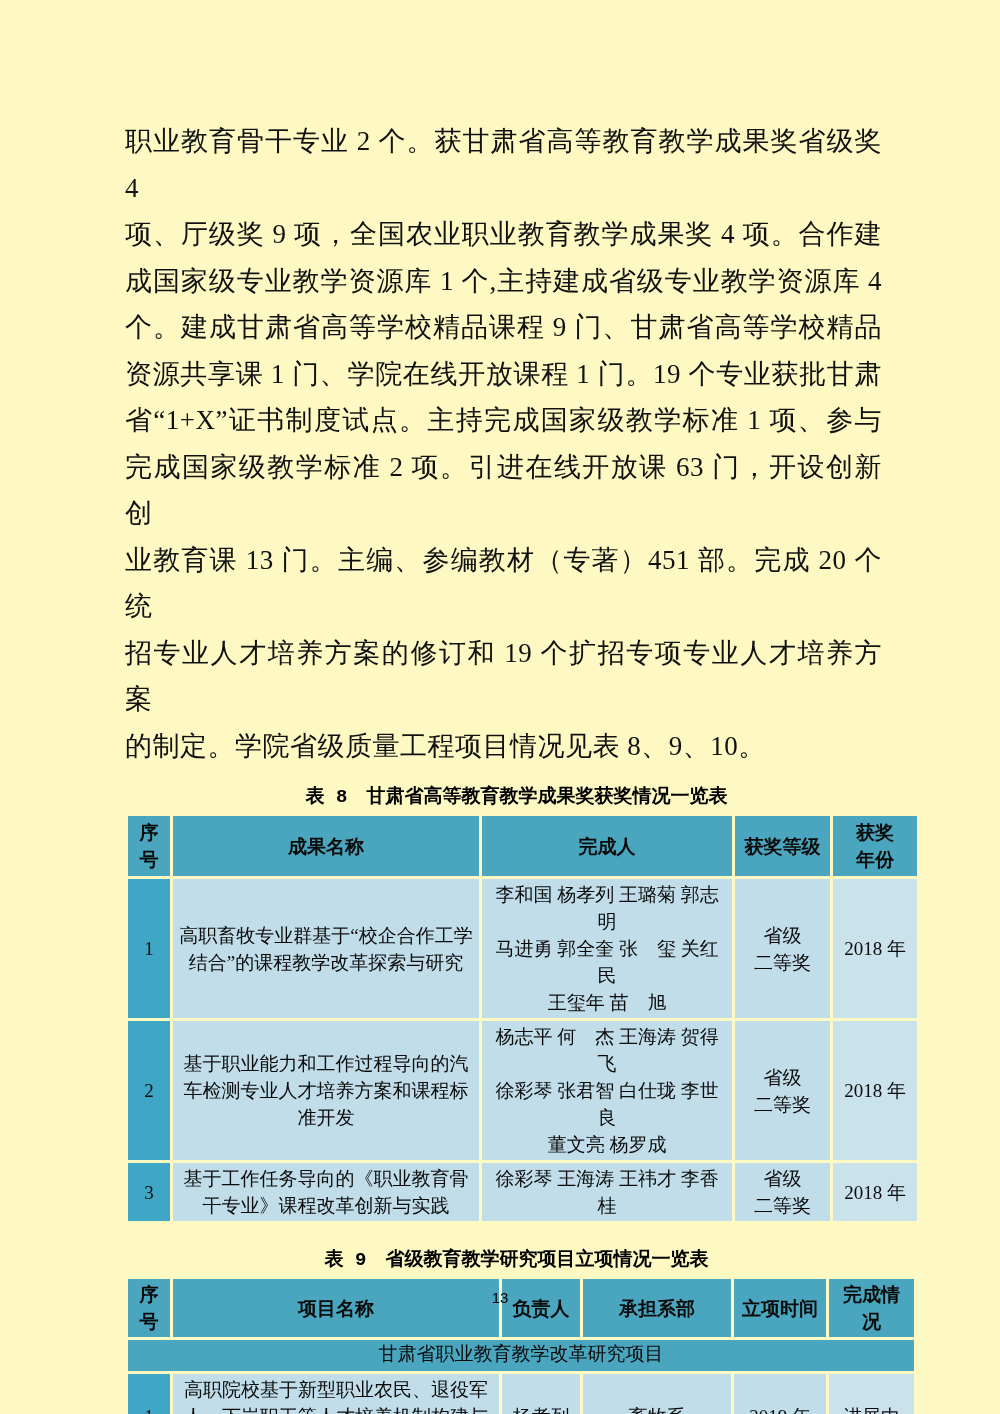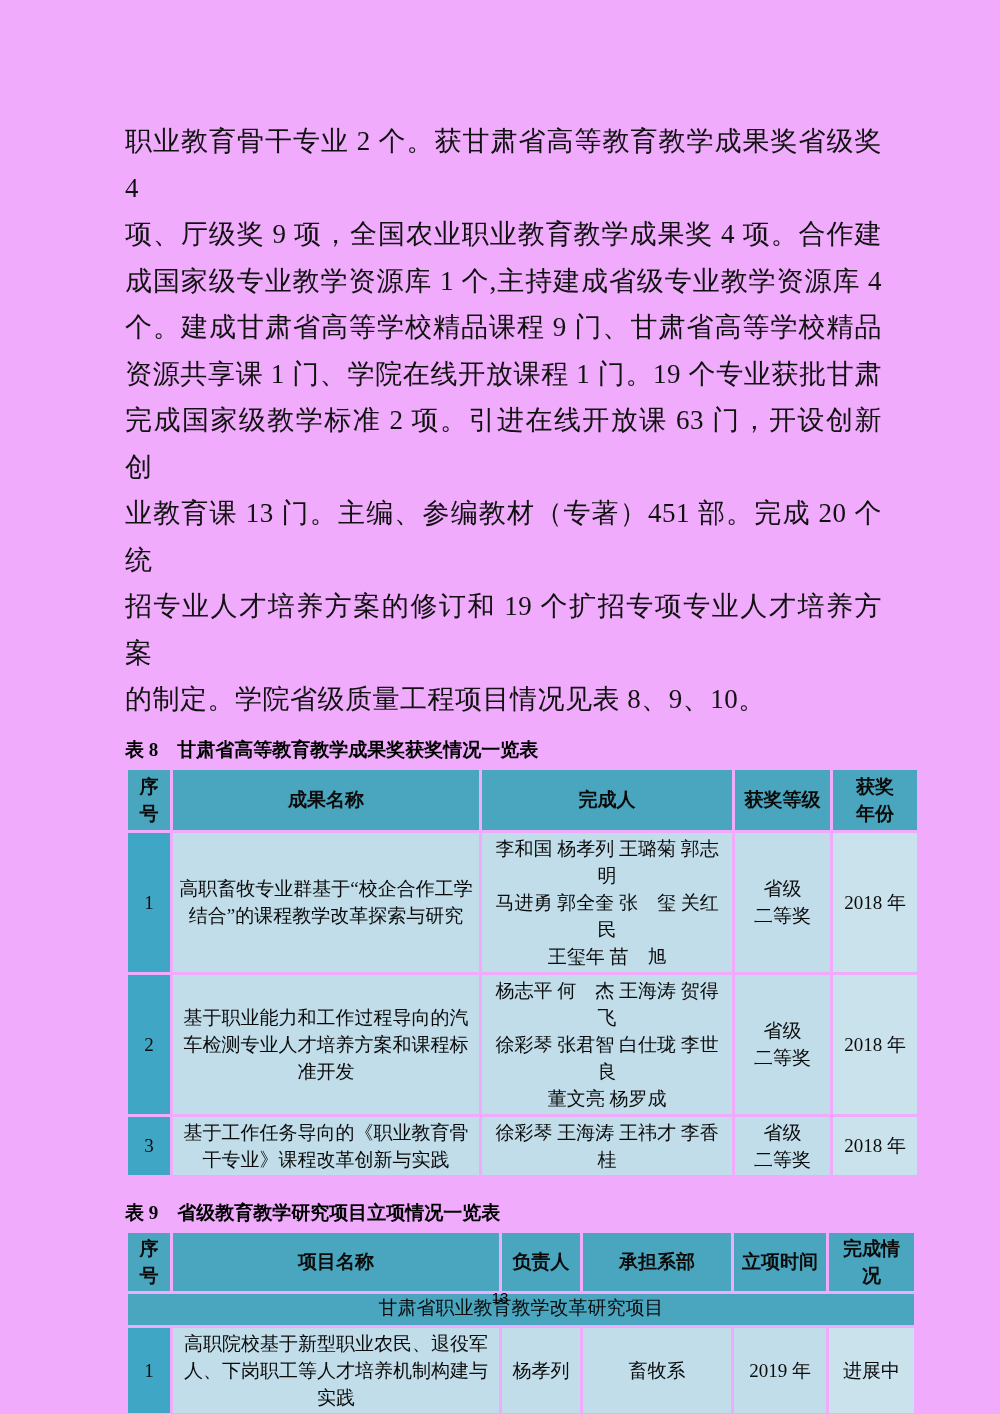--- a/index.html
+++ b/index.html
@@ -1,20 +1,20 @@
 <!DOCTYPE html>
 <html><head>
 <meta charset="utf-8">
 <style>
   html,body{margin:0;padding:0;background:#888;}
   .page{
     position:relative;
     width:1000px;height:1414px;
     margin:0 auto;
-    background:#f0abfc;
+    background:#fef9c3;
     font-family:"Liberation Serif","DejaVu Serif",serif;
     color:#111;
     overflow:hidden;
   }
   .content{
     position:absolute;
     left:125px;top:0;
     width:783px;
   }
   
@@ -32,22 +32,22 @@
     white-space:normal;
   }
   .para-line.last{
     text-align-last:left;
   }
   
   .tbl-caption{
     margin-top:14px;
     margin-bottom:4px;
     width:783px;
-    text-align:left;
-    font-family:Liberation Serif, serif;
+    text-align:center;
+    font-family:Liberation Mono, monospace;
     font-weight:bold;
     font-size:19px;
     color:#000;
   }
   .tbl-caption.t9{margin-top:22px;}
   
   table.grid{
     border-collapse:separate;
     border-spacing:3px;
     width:783px;
@@ -105,20 +105,21 @@
 
 <div class="page">
   <div class="content">
 
     <div class="para">
       <div class="para-line">职业教育骨干专业 2 个。获甘肃省高等教育教学成果奖省级奖 4</div>
       <div class="para-line">项、厅级奖 9 项，全国农业职业教育教学成果奖 4 项。合作建</div>
       <div class="para-line">成国家级专业教学资源库 1 个,主持建成省级专业教学资源库 4</div>
       <div class="para-line">个。建成甘肃省高等学校精品课程 9 门、甘肃省高等学校精品</div>
       <div class="para-line">资源共享课 1 门、学院在线开放课程 1 门。19 个专业获批甘肃</div>
+      <div class="para-line">省“1+X”证书制度试点。主持完成国家级教学标准 1 项、参与</div>
       <div class="para-line">完成国家级教学标准 2 项。引进在线开放课 63 门，开设创新创</div>
       <div class="para-line">业教育课 13 门。主编、参编教材（专著）451 部。完成 20 个统</div>
       <div class="para-line">招专业人才培养方案的修订和 19 个扩招专项专业人才培养方案</div>
       <div class="para-line last">的制定。学院省级质量工程项目情况见表 8、9、10。</div>
     </div>
 
     <div class="tbl-caption">表 8　甘肃省高等教育教学成果奖获奖情况一览表</div>
 
     <table class="grid">
       <colgroup>

